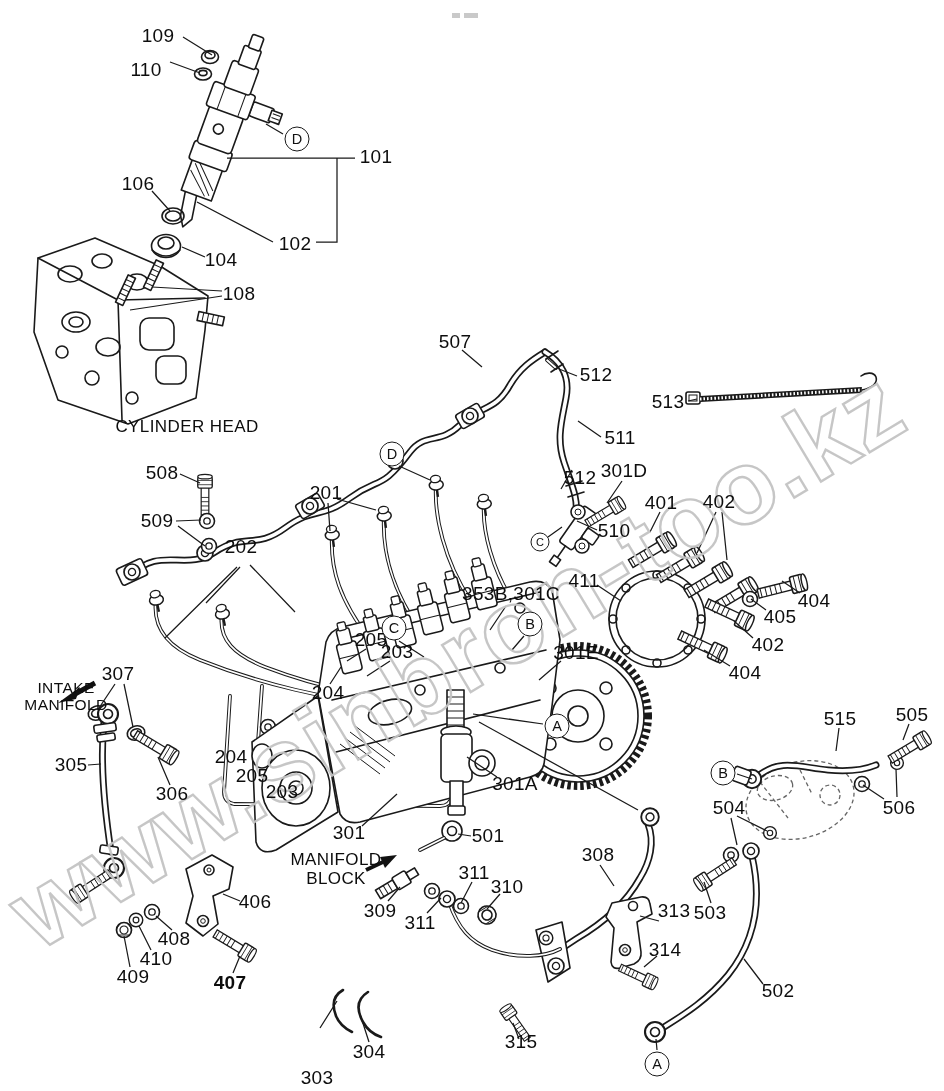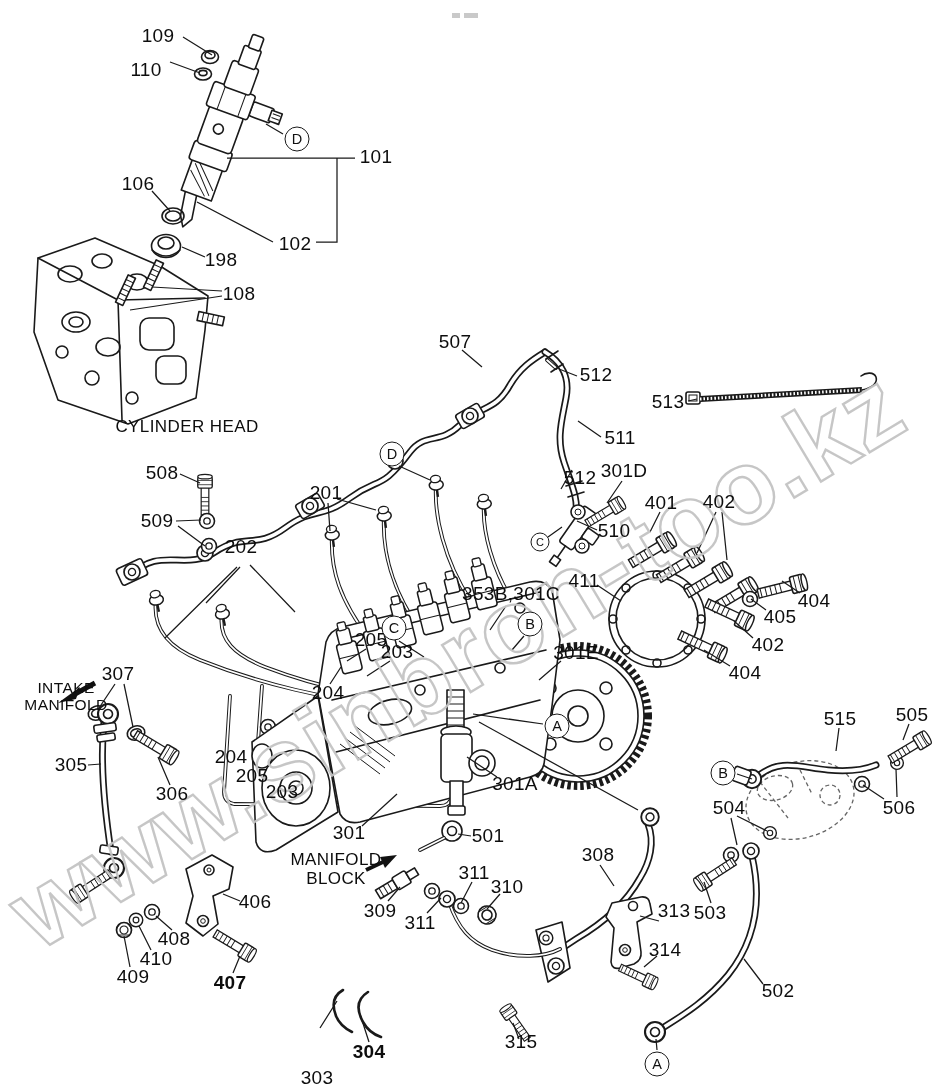--- a/index.html
+++ b/index.html
@@ -423,21 +423,21 @@
 <div class="faint-marks">
   <i style="width:8px"></i><i style="width:14px;margin-top:2px"></i>
 </div>
 
 <div id="labels-layer">
       <div class="part-label" style="left: 158px; top: 36px;">109</div>
       <div class="part-label" style="left: 146px; top: 54px; margin-top: 16px;">110</div>
       <div class="part-label" style="left: 376px; top: 157px;">101</div>
       <div class="part-label" style="left: 295px; top: 244px;">102</div>
       <div class="part-label" style="left: 138px; top: 184px;">106</div>
-      <div class="part-label" style="left: 221px; top: 260px;">198</div>
+      <div class="part-label" style="left: 221px; top: 260px;">104</div>
       <div class="part-label" style="left: 239px; top: 294px; text-align: center;">108</div>
       <div class="part-label" style="left: 455px; top: 342px;">507</div>
       <div class="part-label" style="left: 596px; top: 375px;">512</div>
       <div class="part-label" style="left: 668px; top: 402px;">513</div>
       <div class="part-label" style="left: 620px; top: 438px;">511</div>
       <div class="part-label" style="left: 580px; top: 478px;">512</div>
       <div class="part-label" style="left: 624px; top: 471px;">301D</div>
       <div class="part-label" style="left: 661px; top: 503px;">401</div>
       <div class="part-label" style="left: 719px; top: 502px;">402</div>
       <div class="part-label" style="left: 614px; top: 531px;">510</div>
@@ -477,21 +477,21 @@
       <div class="part-label" style="left: 156px; top: 959px;">410</div>
       <div class="part-label" style="left: 133px; top: 977px;">409</div>
       <div class="part-label" style="left: 380px; top: 911px;">309</div>
       <div class="part-label" style="left: 420px; top: 923px;">311</div>
       <div class="part-label" style="left: 474px; top: 873px;">311</div>
       <div class="part-label" style="left: 507px; top: 887px;">310</div>
       <div class="part-label" style="left: 674px; top: 876px; margin-top: 35px;">313</div>
       <div class="part-label" style="left: 665px; top: 950px;">314</div>
       <div class="part-label" style="left: 521px; top: 1042px;">315</div>
       <div class="part-label" style="left: 317px; top: 1038px; margin-top: 40px;">303</div>
-      <div class="part-label" style="left: 369px; top: 1052px; font-weight: bold;">304</div>
+      <div class="part-label" style="left: 369px; top: 1052px;">304</div>
       <div class="balloon" style="left: 297px; top: 139px;">D</div>
       <div class="balloon" style="left: 392px; top: 454px;">D</div>
       <div class="balloon small" style="left: 540px; top: 542px;">C</div>
       <div class="balloon" style="left: 394px; top: 628px;">C</div>
       <div class="balloon" style="left: 530px; top: 624px;">B</div>
       <div class="balloon" style="left: 557px; top: 726px;">A</div>
       <div class="balloon" style="left: 723px; top: 773px;">B</div>
       <div class="balloon" style="left: 657px; top: 1064px;">A</div>
     </div>
 

